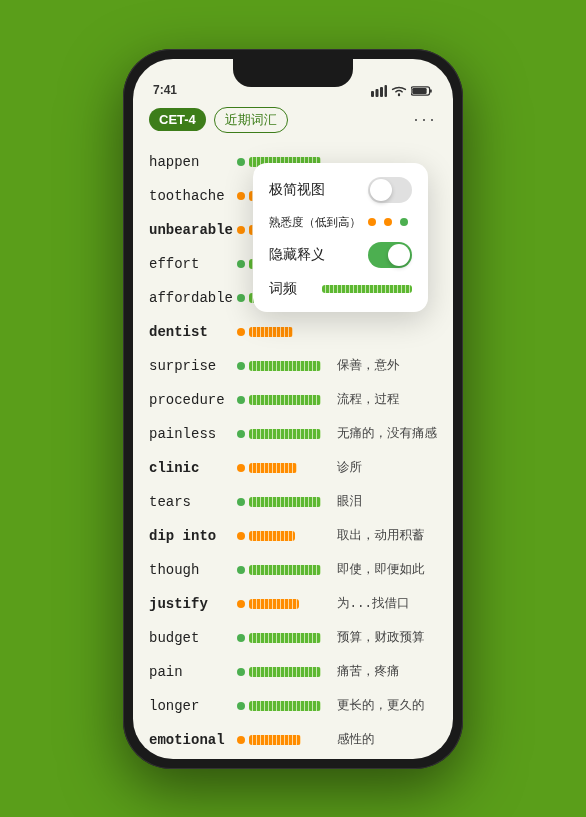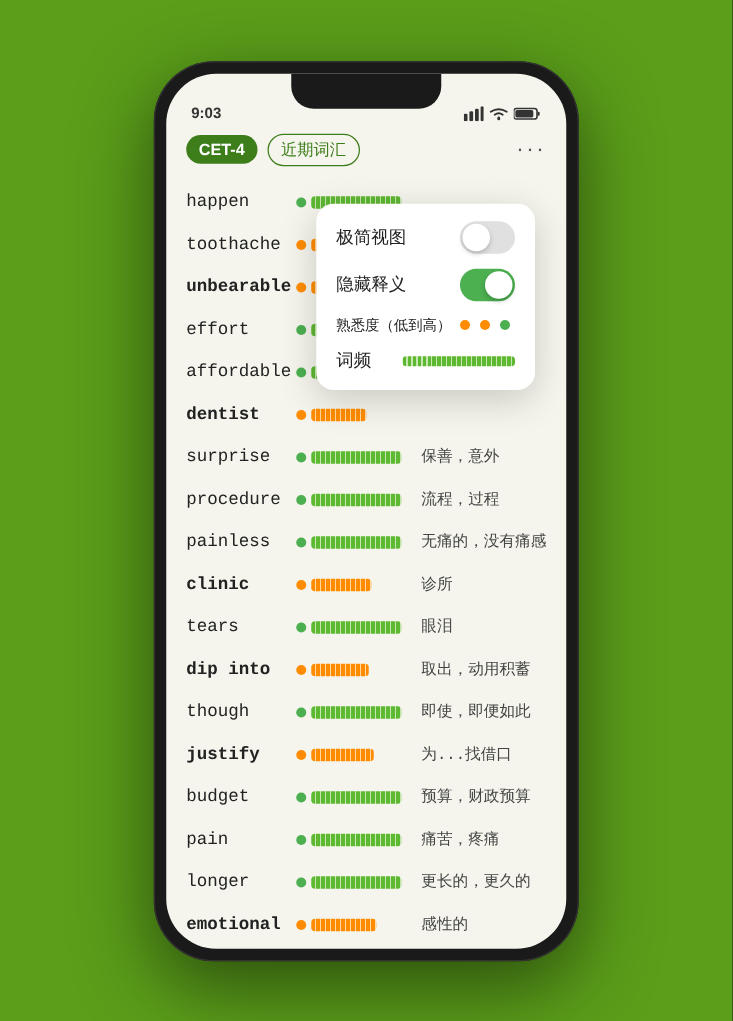--- a/index.html
+++ b/index.html
@@ -244,21 +244,21 @@
       );
     }
   </style>
 </head>
 <body>
 
 <div class="phone-outer">
   <div class="phone-inner">
     <div class="notch"></div>
     <div class="status-bar">
-      <span class="status-time">9:03</span>
+      <span class="status-time">7:41</span>
       <div class="status-icons">
         <svg width="16" height="12" viewBox="0 0 16 12">
           <rect x="0" y="6" width="3" height="6" rx="1" fill="#333"></rect>
           <rect x="4.5" y="4" width="3" height="8" rx="1" fill="#333"></rect>
           <rect x="9" y="2" width="3" height="10" rx="1" fill="#333"></rect>
           <rect x="13.5" y="0" width="2.5" height="12" rx="1" fill="#333"></rect>
         </svg>
         <svg width="16" height="12" viewBox="0 0 20 14">
           <path d="M10 11 Q10 11 10 11" stroke="#333" stroke-width="2.5" fill="none" stroke-linecap="round"></path>
           <path d="M6 8 Q10 5 14 8" stroke="#333" stroke-width="1.8" fill="none" stroke-linecap="round"></path>
@@ -281,34 +281,34 @@
       </div>
 
       <div class="popup">
         <div class="popup-row">
           <span class="popup-label">极简视图</span>
           <div class="toggle off">
             <div class="toggle-knob"></div>
           </div>
         </div>
         <div class="popup-row">
-          <span class="popup-label">隐藏释义</span>
-          <div class="toggle on">
-            <div class="toggle-knob"></div>
-          </div>
-        </div>
-        <div class="popup-row">
           <span class="popup-label" style="font-size:11.5px;">熟悉度（低到高）</span>
           <div class="familiarity-dots">
             <div class="dot orange"></div>
             <div class="dot orange"></div>
             <div class="dot green"></div>
           </div>
         </div>
         <div class="popup-row">
+          <span class="popup-label">隐藏释义</span>
+          <div class="toggle on">
+            <div class="toggle-knob"></div>
+          </div>
+        </div>
+        <div class="popup-row">
           <span class="popup-label">词频</span>
           <div class="popup-freq-bar"></div>
         </div>
       </div>
 
       <div class="word-list">
 
         <div class="word-row">
           <span class="word-text">happen</span>
           <div class="dot green"></div>

